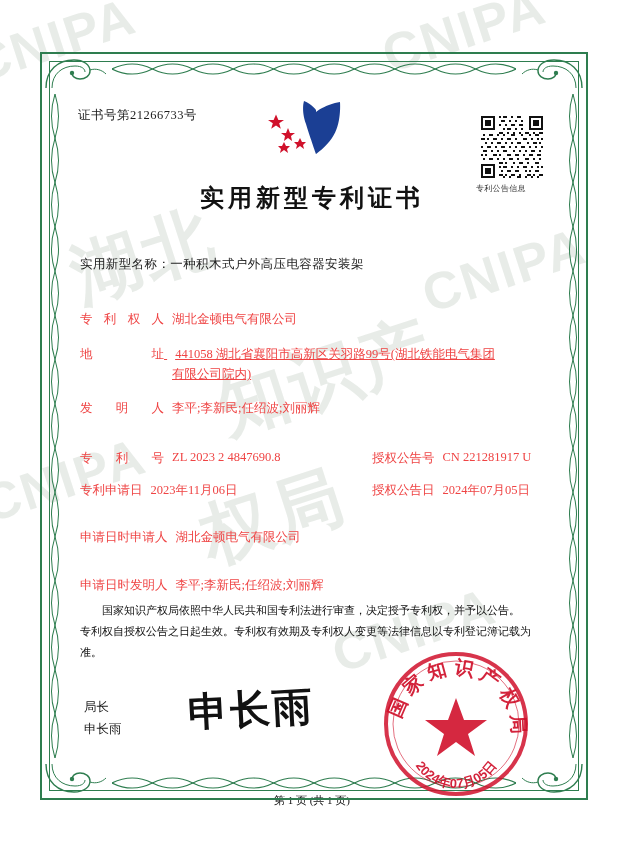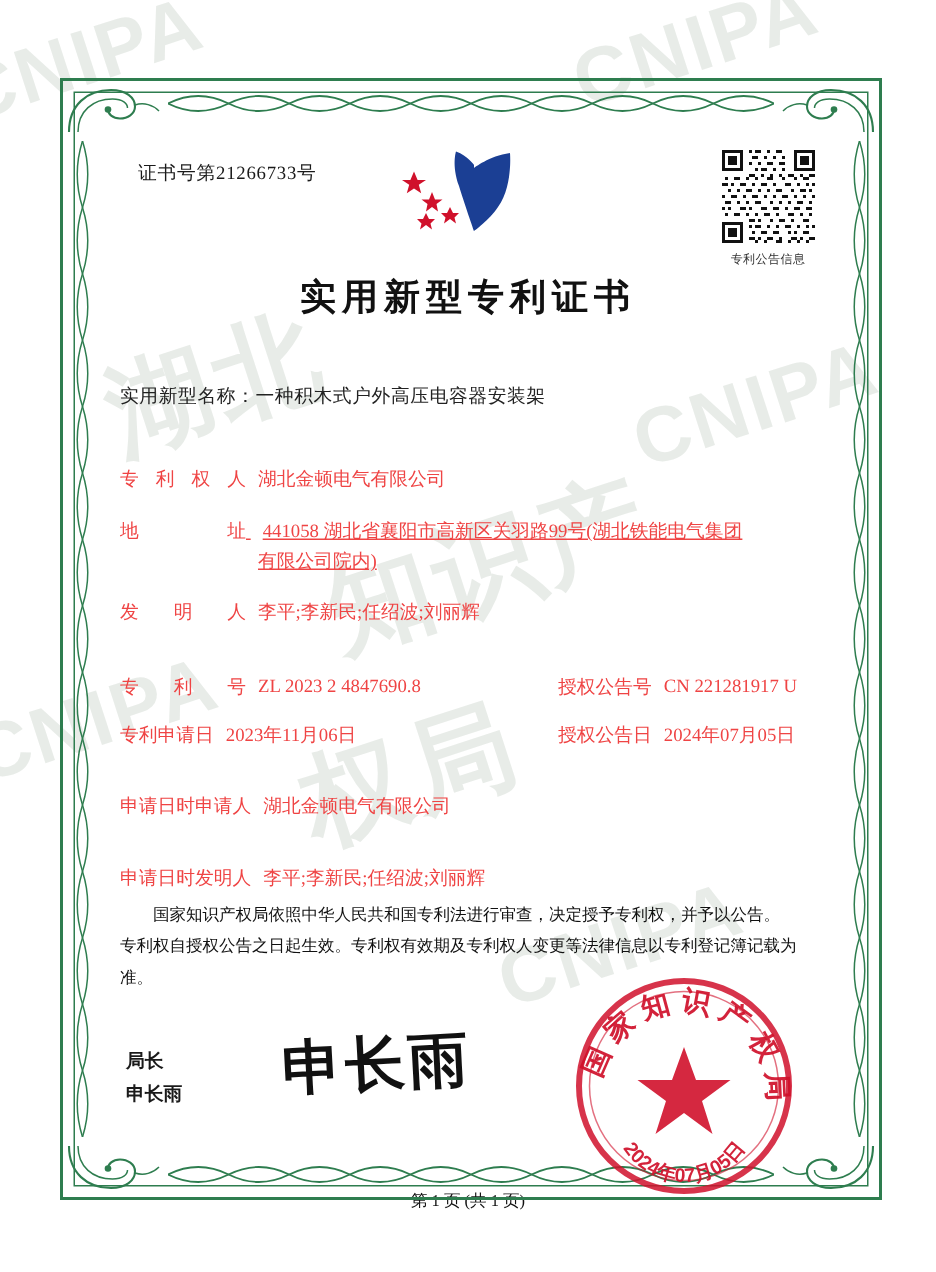--- a/index.html
+++ b/index.html
@@ -90,43 +90,43 @@
     position: absolute;
     left: 40px;
     top: 52px;
     width: 544px;
     height: 744px;
     z-index: 3;
   }
 
   .cert-no {
     position: absolute;
-    left: 52px;
+    left: 38px;
     top: 55px;
     font-size: 12.5px;
     letter-spacing: 0.5px;
   }
 
   
   .logo {
     position: absolute;
     left: 50%;
     top: 46px;
     transform: translateX(-50%);
     width: 116px;
     height: 60px;
   }
 
   
   .qr-block {
     position: absolute;
     right: 36px;
-    top: 46px;
+    top: 62px;
     width: 72px;
-    text-align: center;
+    text-align: left;
   }
   .qr-img {
     width: 66px;
     height: 66px;
     margin: 0 auto;
     background-color:#fff;
   }
   .qr-caption {
     margin-top: 3px;
     font-size: 8px;
@@ -203,21 +203,21 @@
   }
   .statement p { margin: 0; }
   .statement .indent { text-indent: 22px; }
 
   .director {
     position: absolute;
     left: 44px;
     top: 645px;
     font-size: 12.5px;
     line-height: 1.75;
-    font-weight: bold;
+    font-weight: normal;
   }
   .signature {
     position: absolute;
     left: 148px;
     top: 630px;
     font-size: 40px;
     font-family: "Liberation Serif", serif;
     color: #111;
     letter-spacing: 2px;
     transform: rotate(-3deg);

